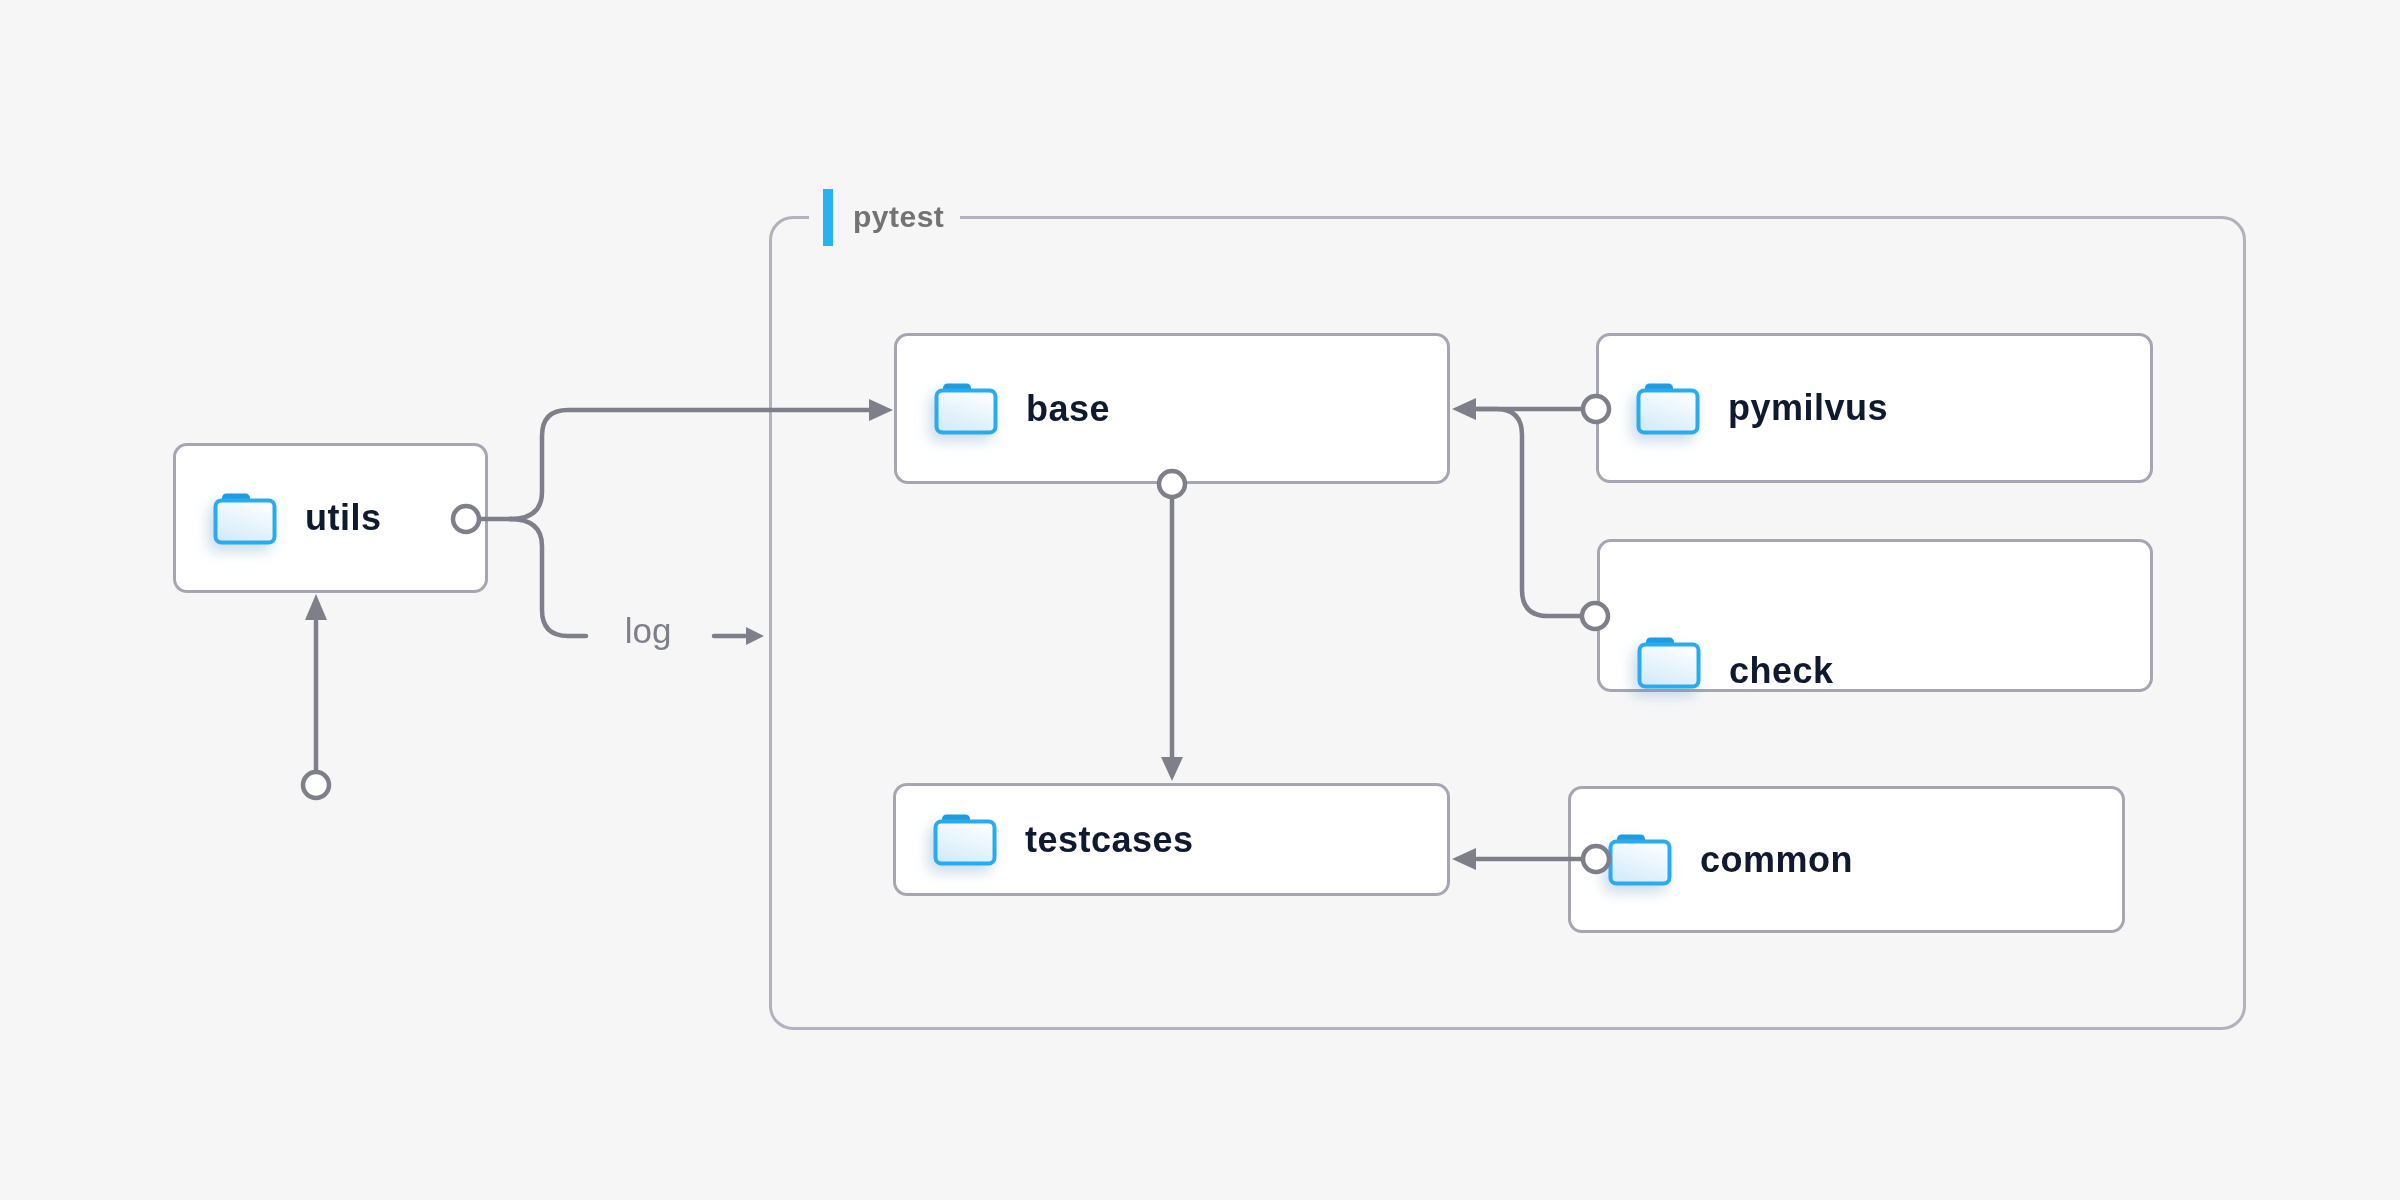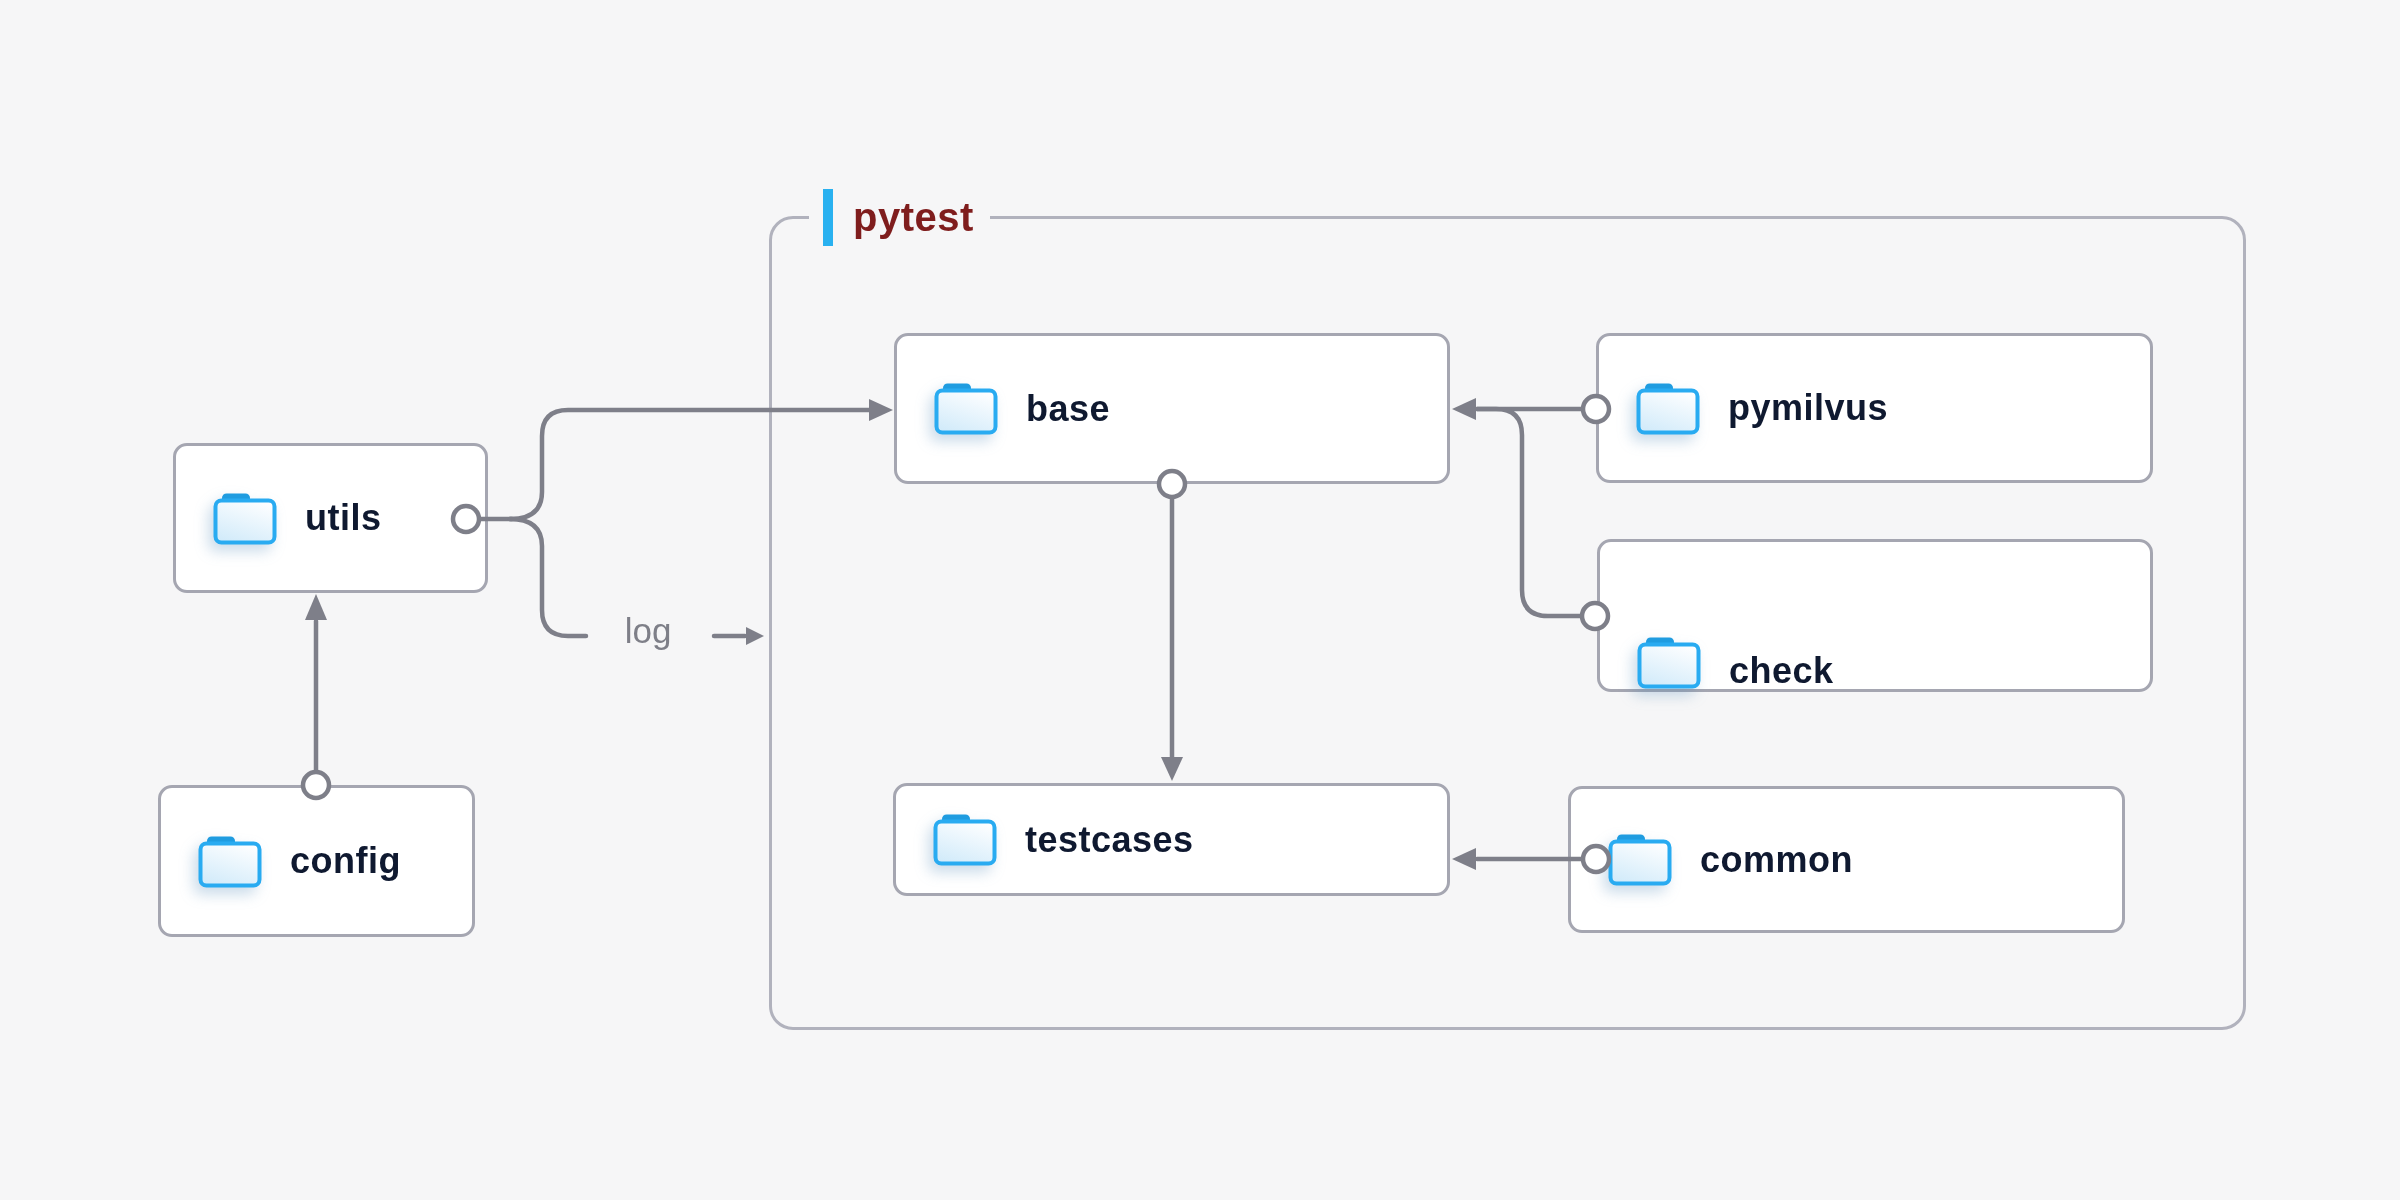--- a/index.html
+++ b/index.html
@@ -36,23 +36,23 @@
     gap: 20px;
     background: #f6f6f7;
     padding: 0 16px 0 14px;
     z-index: 5;
   }
   .accent-bar {
     width: 10px; height: 57px;
     background: #29b1f0;
   }
   .group-title {
-    font-size: 40px;
+    font-size: 30px;
     font-weight: 700;
-    color: #7f1d1d;
+    color: #737373;
     letter-spacing: 0.5px;
     line-height: 1;
   }
   
   .node {
     position: absolute;
     display: flex;
     align-items: center;
     gap: 28px;
     padding-left: 37px;
@@ -126,29 +126,20 @@
   <div class="node node-utils">
     <span class="folder-wrap">
       <svg viewBox="0 0 64 53" width="64" height="53">
         <rect x="9" y="1.5" width="28" height="16" rx="4.5" fill="#1f9ce0"></rect>
         <rect x="2.5" y="8.5" width="59" height="42" rx="6" fill="url(#folderGrad)" stroke="#29abf1" stroke-width="4"></rect>
       </svg>
     </span>
     <span class="node-label">utils</span>
   </div>
 
-  <div class="node node-config">
-    <span class="folder-wrap">
-      <svg viewBox="0 0 64 53" width="64" height="53">
-        <rect x="9" y="1.5" width="28" height="16" rx="4.5" fill="#1f9ce0"></rect>
-        <rect x="2.5" y="8.5" width="59" height="42" rx="6" fill="url(#folderGrad)" stroke="#29abf1" stroke-width="4"></rect>
-      </svg>
-    </span>
-    <span class="node-label">config</span>
-  </div>
 
   <div class="node node-base">
     <span class="folder-wrap">
       <svg viewBox="0 0 64 53" width="64" height="53">
         <rect x="9" y="1.5" width="28" height="16" rx="4.5" fill="#1f9ce0"></rect>
         <rect x="2.5" y="8.5" width="59" height="42" rx="6" fill="url(#folderGrad)" stroke="#29abf1" stroke-width="4"></rect>
       </svg>
     </span>
     <span class="node-label">base</span>
   </div>

